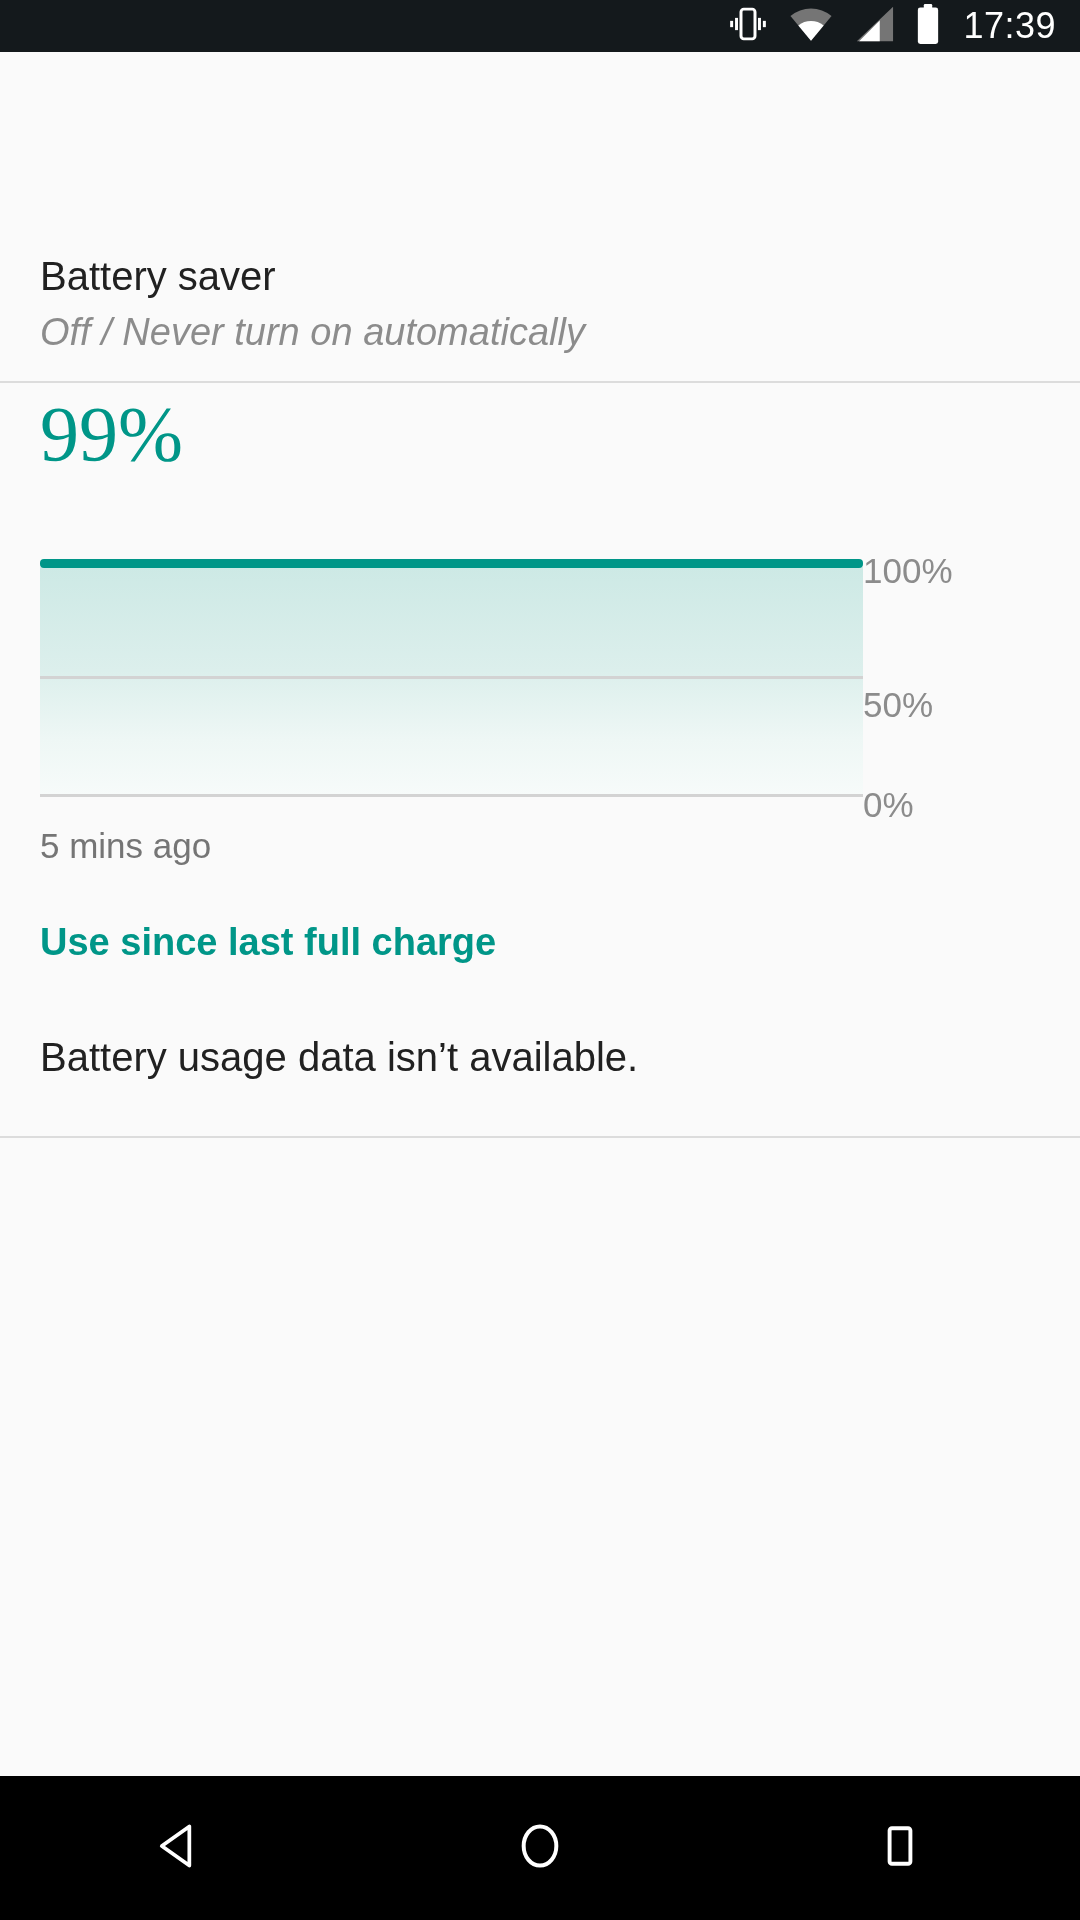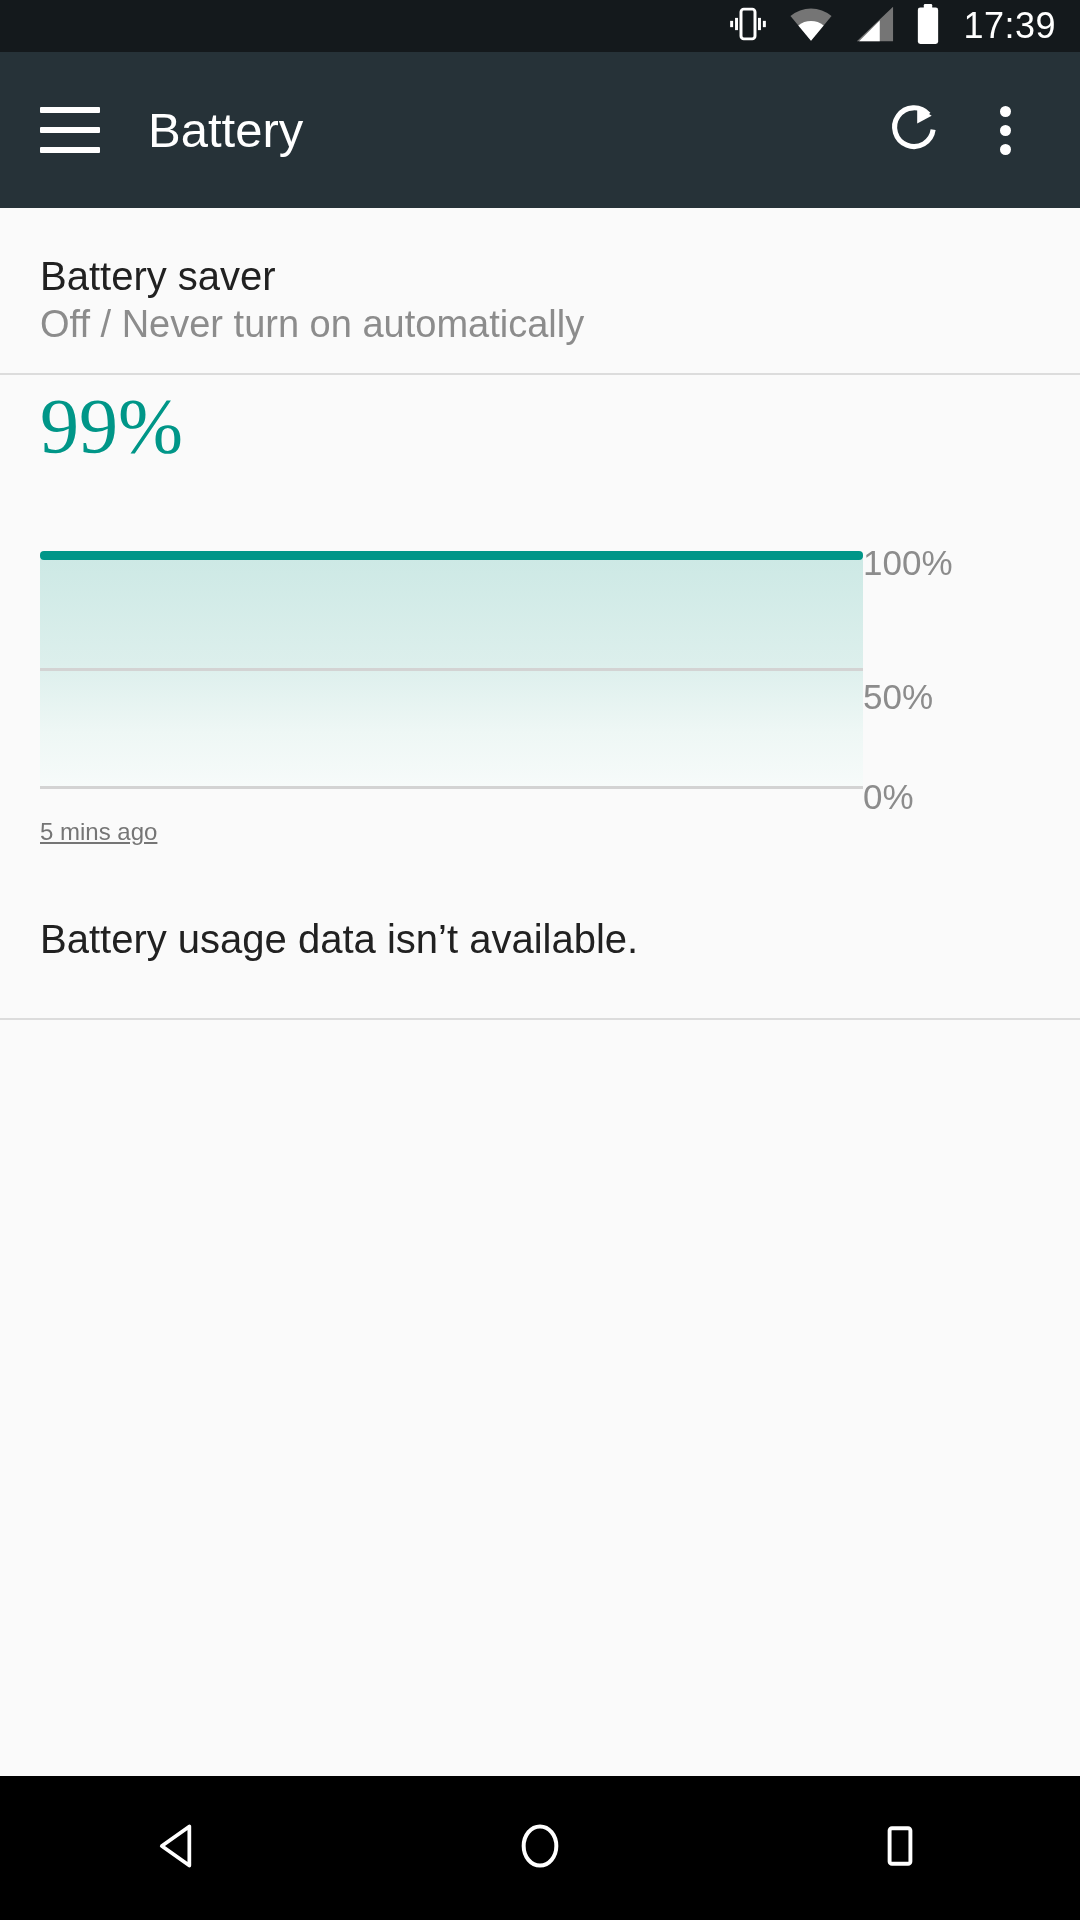--- a/index.html
+++ b/index.html
@@ -133,22 +133,23 @@
     cursor: pointer;
   }
   .saver-title {
     font-size: 40px;
     color: #212121;
     line-height: 1.12;
   }
   .saver-summary {
     font-size: 38px;
     color: #8c8c8c;
-    margin-top: 4px;
+    margin-top: 12px;
     line-height: 1.12;
+    font-style: italic;
   }
 
   .level-block {
     padding: 12px 40px 0 40px;
     box-sizing: border-box;
     font-family: Liberation Serif, serif;
   }
   .level-pct {
     font-size: 78px;
     color: #009688;
@@ -209,24 +210,23 @@
     font-size: 35px;
     color: #8c8c8c;
     line-height: 1;
   }
   .axis-label.a100 { top: -6px; }
   .axis-label.a50  { top: 128px; }
   .axis-label.a0   { top: 228px; }
 
   .chart-timestamp {
     padding: 22px 40px 0 40px;
-    font-size: 24px;
+    font-size: 35px;
     color: #757575;
     line-height: 1.1;
-    text-decoration: underline;
   }
 
   .use-link {
     padding: 56px 40px 0 40px;
     font-size: 38px;
     color: #009688;
     font-weight: bold;
     cursor: pointer;
     line-height: 1.1;
   }
@@ -293,43 +293,20 @@
       <span>
         <svg width="26" height="42" viewBox="0 0 14 24">
           <rect x="4.6" y="0.6" width="4.8" height="2.6" rx="0.7" fill="#ffffff"></rect>
           <rect x="1.2" y="2.6" width="11.6" height="20.8" rx="1.4" fill="#ffffff"></rect>
         </svg>
       </span>
     </div>
     <div class="status-clock">17:39</div>
   </div>
 
-  <div class="app-bar">
-    <div class="hamburger">
-      <span></span>
-        <span></span>
-        <span></span>
-    </div>
-    <div class="app-title">Battery</div>
-    <div class="app-action">
-      <span>
-        <svg width="58" height="58" viewBox="0 0 24 24">
-          <path d="M17.6 6.4 A8 8 0 1 0 19.5 12.7" fill="none" stroke="#ffffff" stroke-width="2.1" stroke-linecap="butt"></path>
-          <path d="M12.9 2.9 L18.9 6.9 L12.9 10.1 Z" fill="#ffffff"></path>
-        </svg>
-      </span>
-    </div>
-    <div class="app-action">
-      <span class="overflow-dots">
-        <i></i>
-          <i></i>
-          <i></i>
-      </span>
-    </div>
-  </div>
   <div class="app-bar-shadow"></div>
 
   <div class="content">
 
     <div class="saver-row">
       <div class="saver-title">Battery saver</div>
       <div class="saver-summary">Off / Never turn on automatically</div>
     </div>
 
     <div class="divider"></div>
@@ -347,20 +324,21 @@
       </div>
       <div class="chart-axis">
         <div class="axis-label a100">100%</div>
         <div class="axis-label a50">50%</div>
         <div class="axis-label a0">0%</div>
       </div>
     </div>
 
     <div class="chart-timestamp">5 mins ago</div>
 
+    <div class="use-link">Use since last full charge</div>
 
     <div class="unavailable">Battery usage data isn’t available.</div>
 
     <div class="divider"></div>
   </div>
 
   <div class="nav-bar">
     <div class="nav-btn">
       <span>
         <svg width="56" height="56" viewBox="0 0 24 24">

